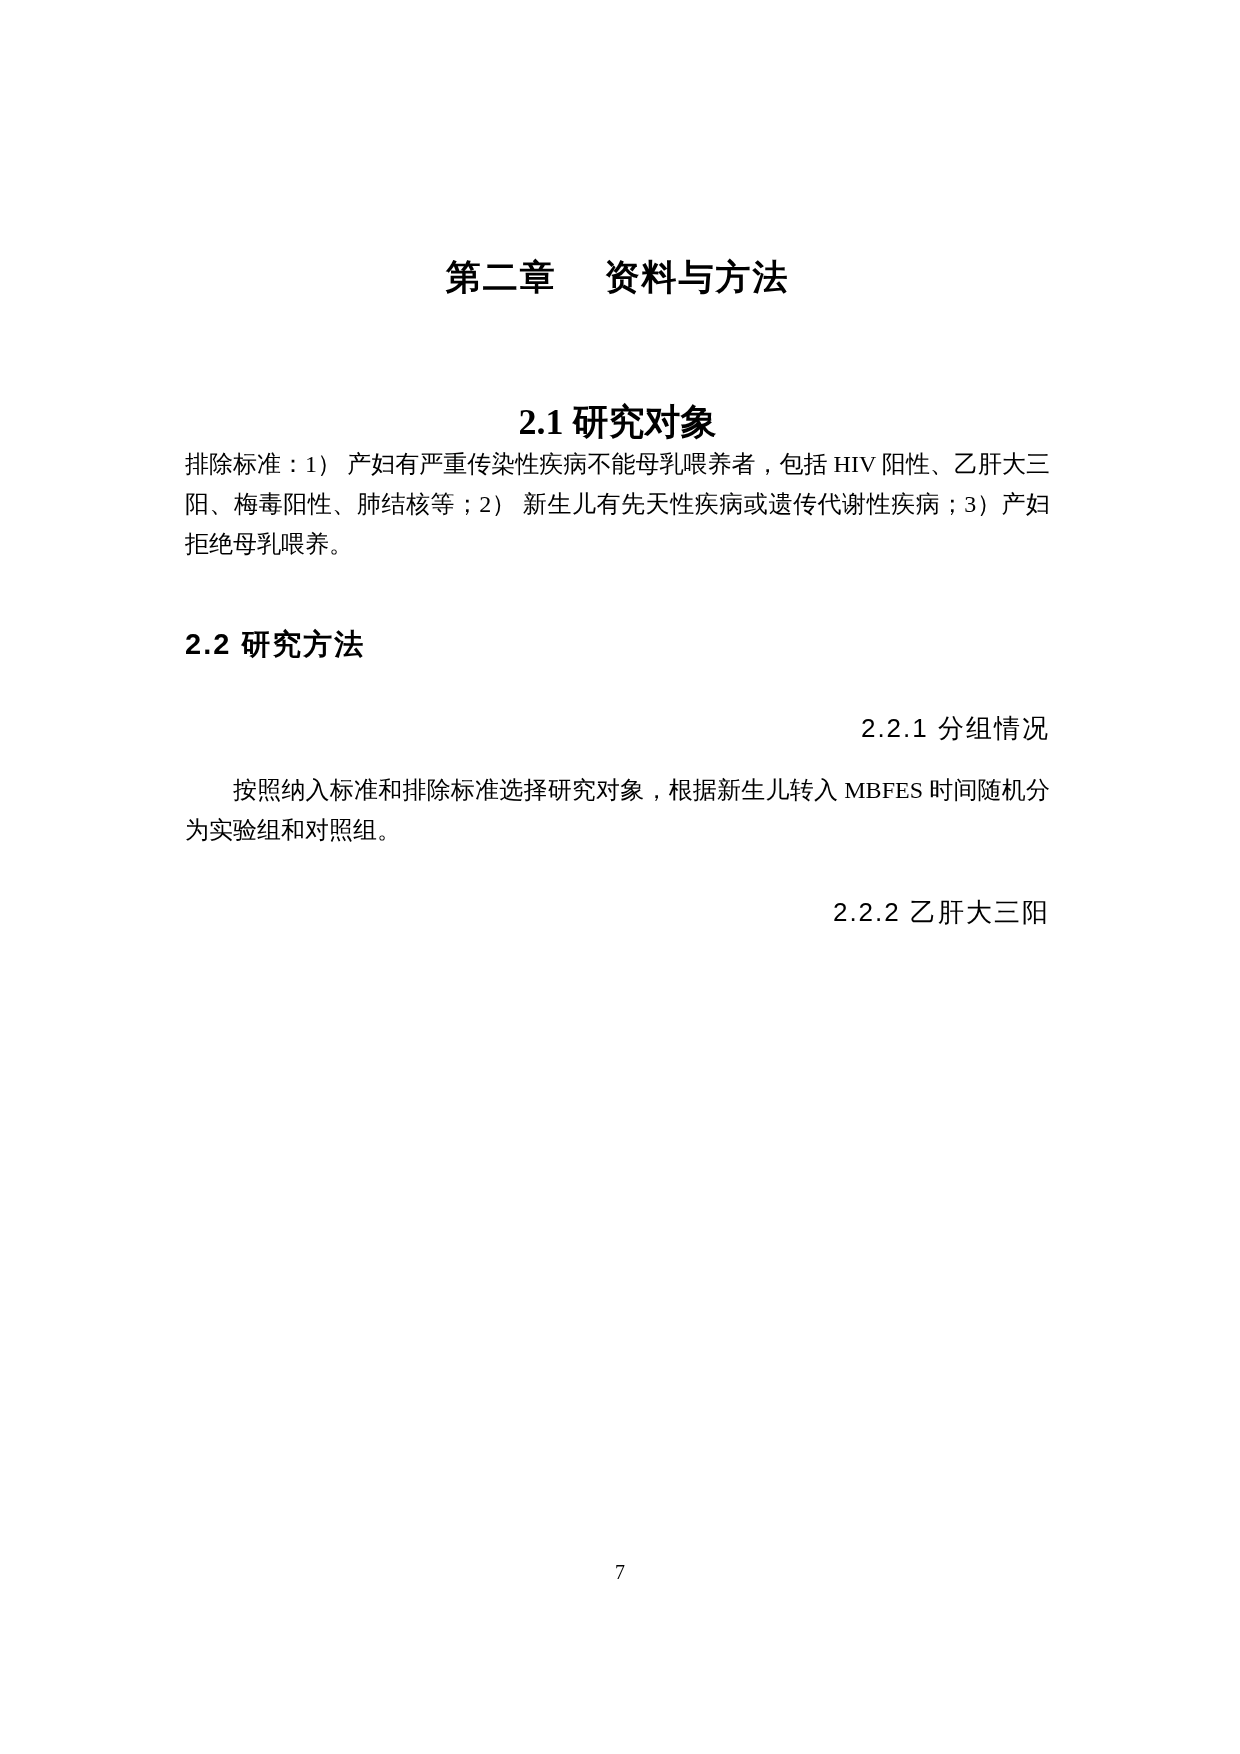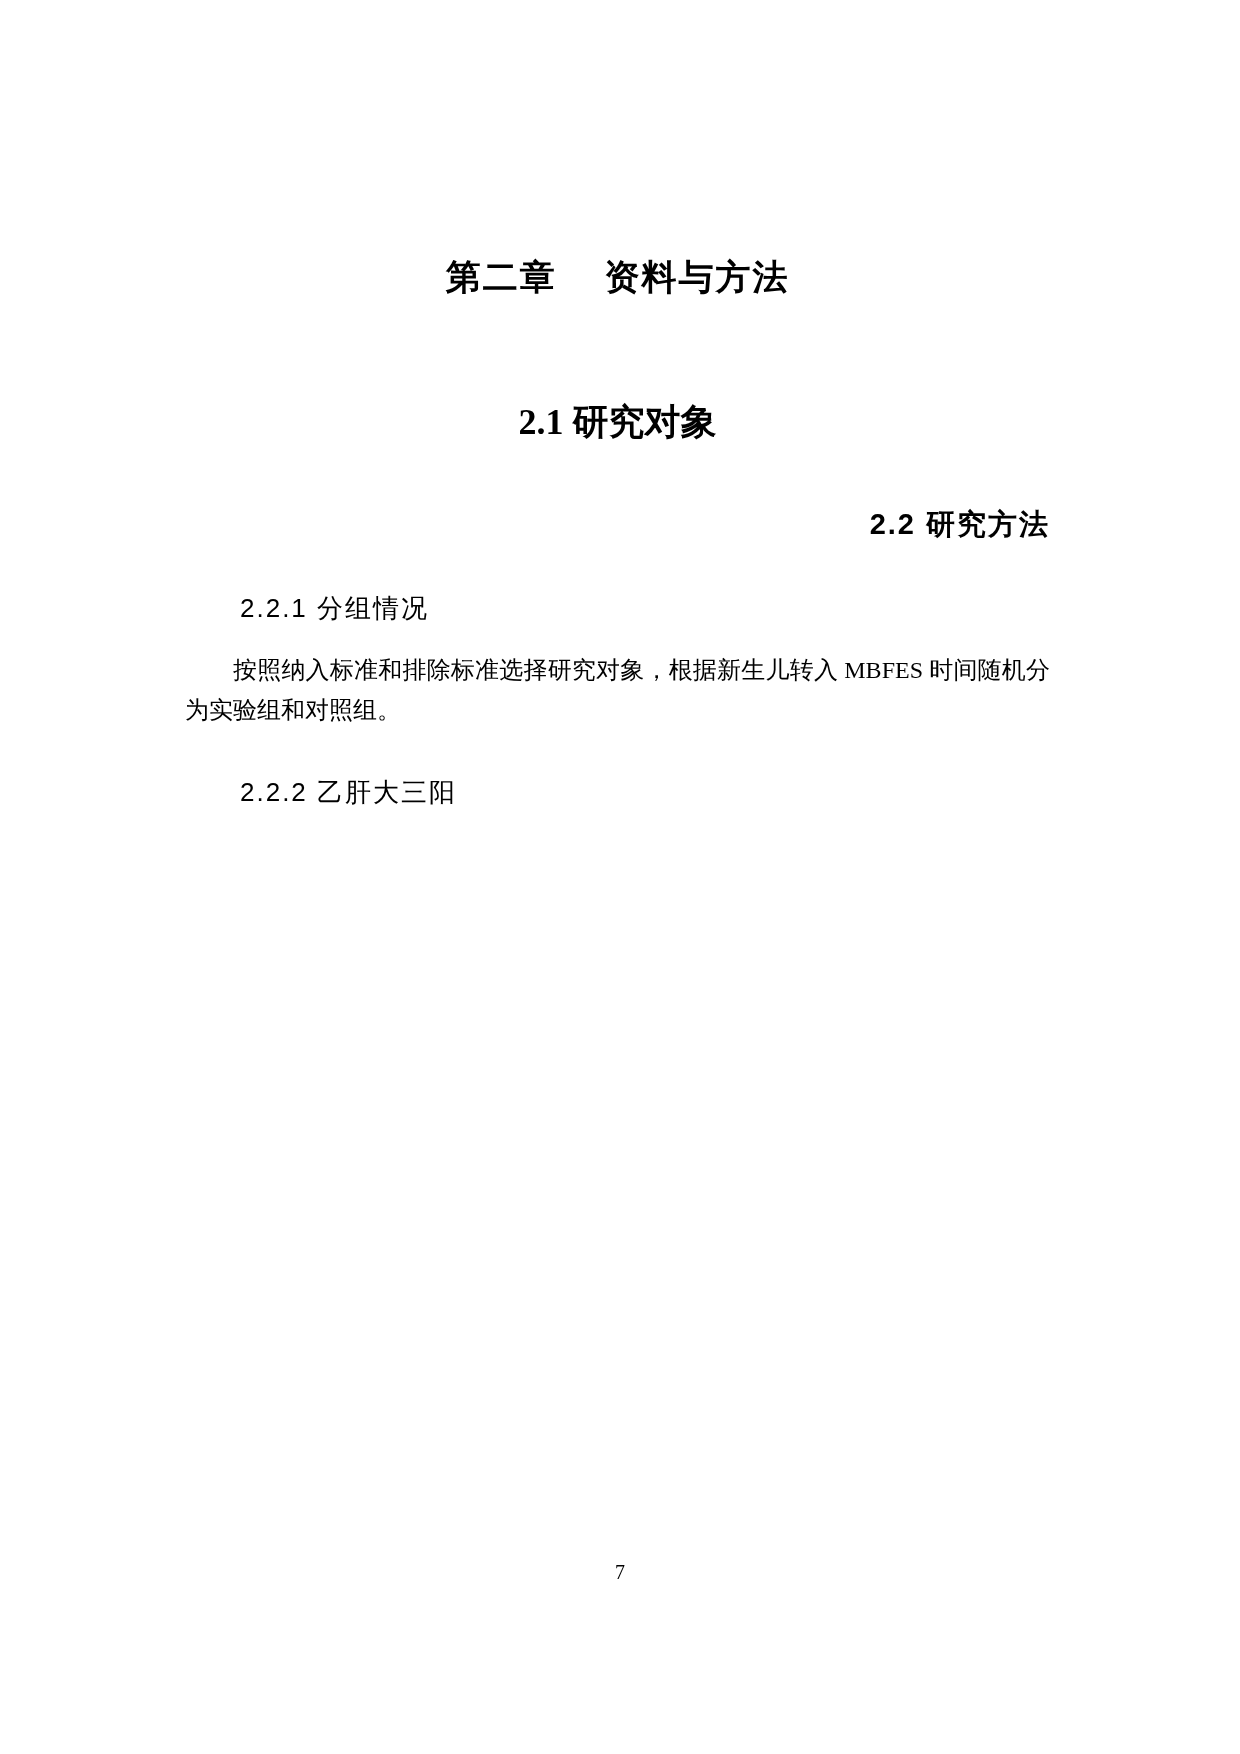--- a/index.html
+++ b/index.html
@@ -32,34 +32,35 @@
   .section-heading-serif {
     margin: 96px 0 0 0;
     text-align: center;
     font-size: 36px;
     font-weight: bold;
     line-height: 44px;
     font-family: "Liberation Serif", "DejaVu Serif", serif;
   }
   .section-heading-sans {
     margin: 58px 0 0 0;
-    text-align: right;
+    text-align: left;
     font-size: 29px;
     font-weight: bold;
     letter-spacing: 2px;
     line-height: 44px;
     font-family: "Liberation Sans", "DejaVu Sans", sans-serif;
   }
   .sub-heading {
     margin: 42px 0 0 55px;
     font-size: 26px;
     font-weight: 500;
     letter-spacing: 2px;
     line-height: 40px;
     font-family: "Liberation Sans", "DejaVu Sans", sans-serif;
+    text-align: right;
   }
   .body-text {
     margin: 0;
     font-size: 24px;
     line-height: 40px;
     text-align: justify;
     text-justify: inter-ideograph;
   }
   .body-text.first {
     margin-top: 38px;
@@ -84,20 +85,21 @@
 </head>
 <body>
 
 <div class="page">
 
   <h1 class="chapter-title">第二章　 资料与方法</h1>
 
   <h2 class="section-heading-serif">2.1 研究对象</h2>
 
 
+  <p class="body-text">排除标准：1） 产妇有严重传染性疾病不能母乳喂养者，包括 HIV 阳性、乙肝大三阳、梅毒阳性、肺结核等；2） 新生儿有先天性疾病或遗传代谢性疾病；3）产妇拒绝母乳喂养。</p>
 
 
   <h2 class="section-heading-sans">2.2 研究方法</h2>
 
   <h3 class="sub-heading">2.2.1 分组情况</h3>
 
   <p class="body-text after-sub indent">按照纳入标准和排除标准选择研究对象，根据新生儿转入 MBFES 时间随机分为实验组和对照组。</p>
 
   <h3 class="sub-heading">2.2.2 乙肝大三阳</h3>
 

